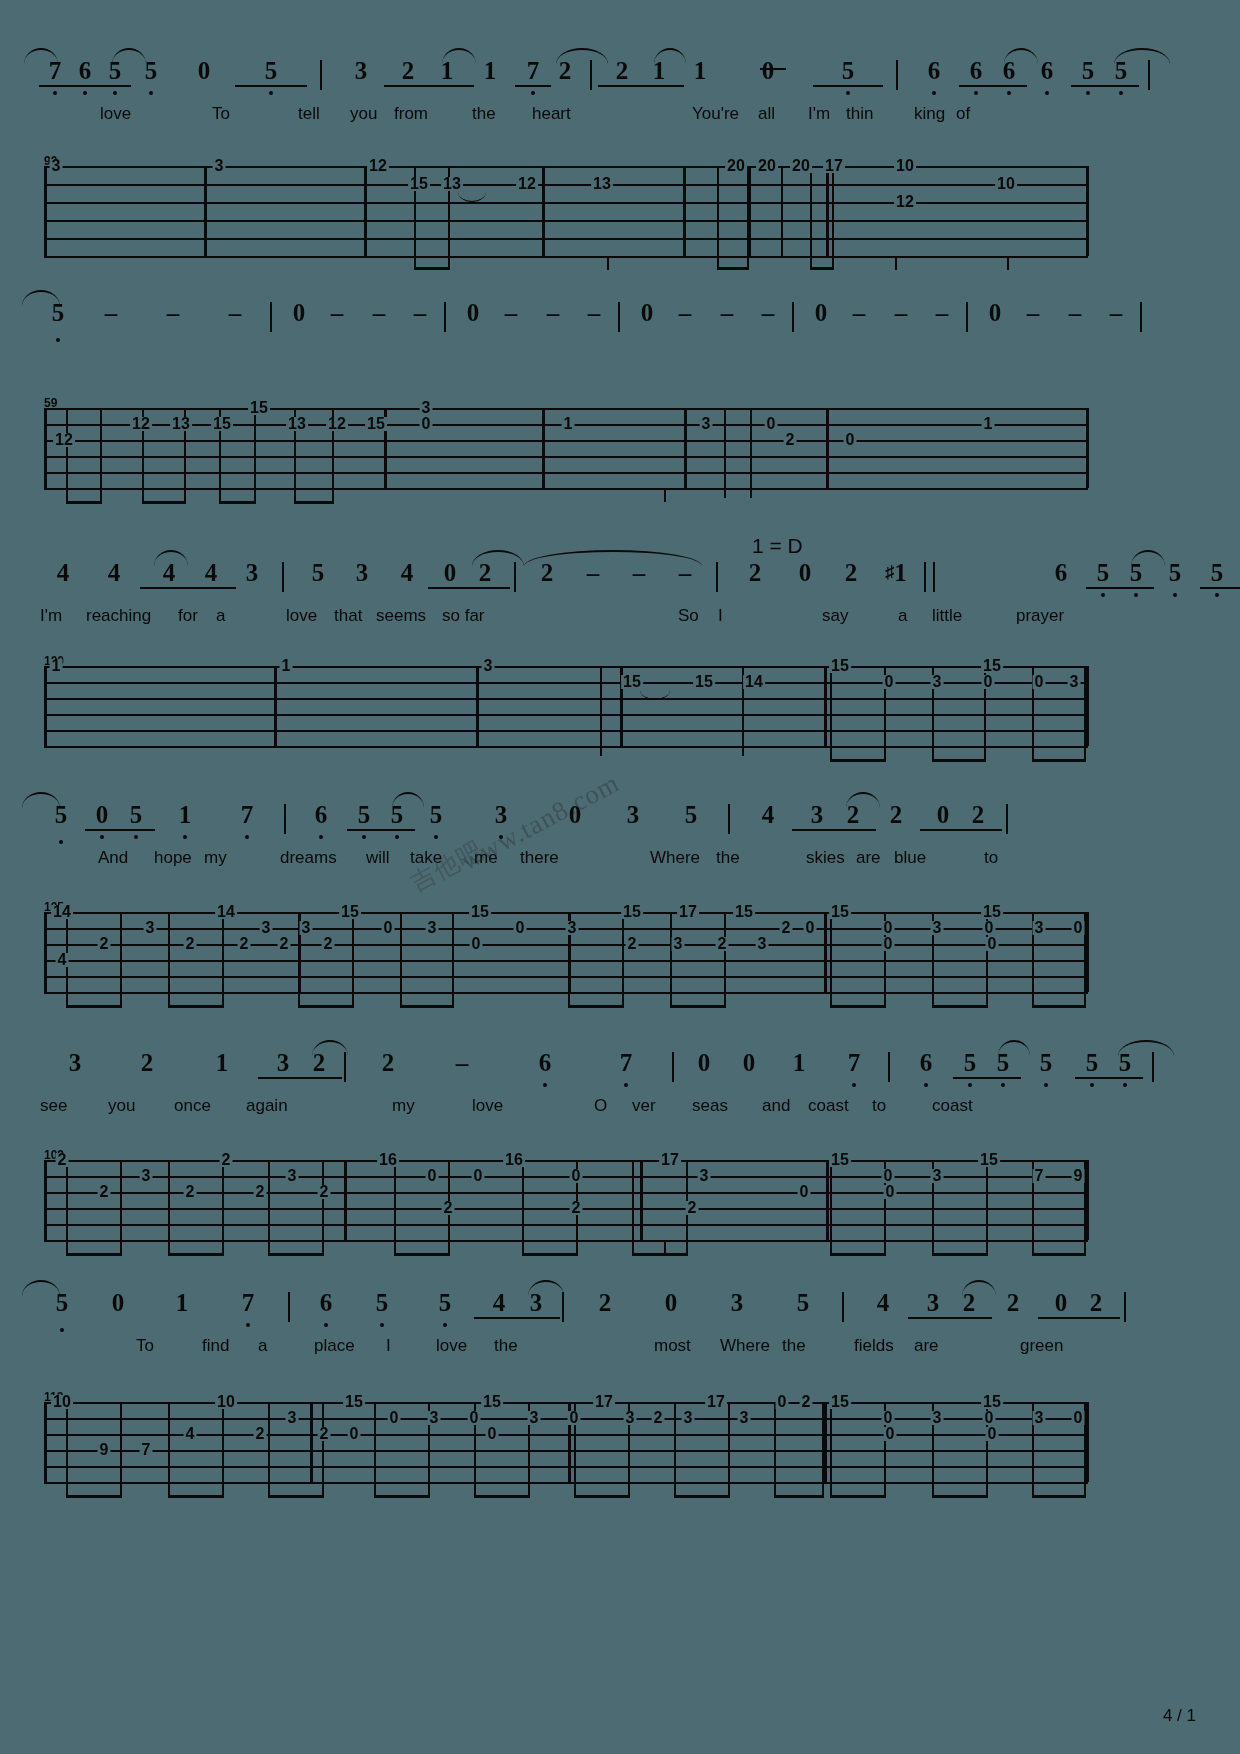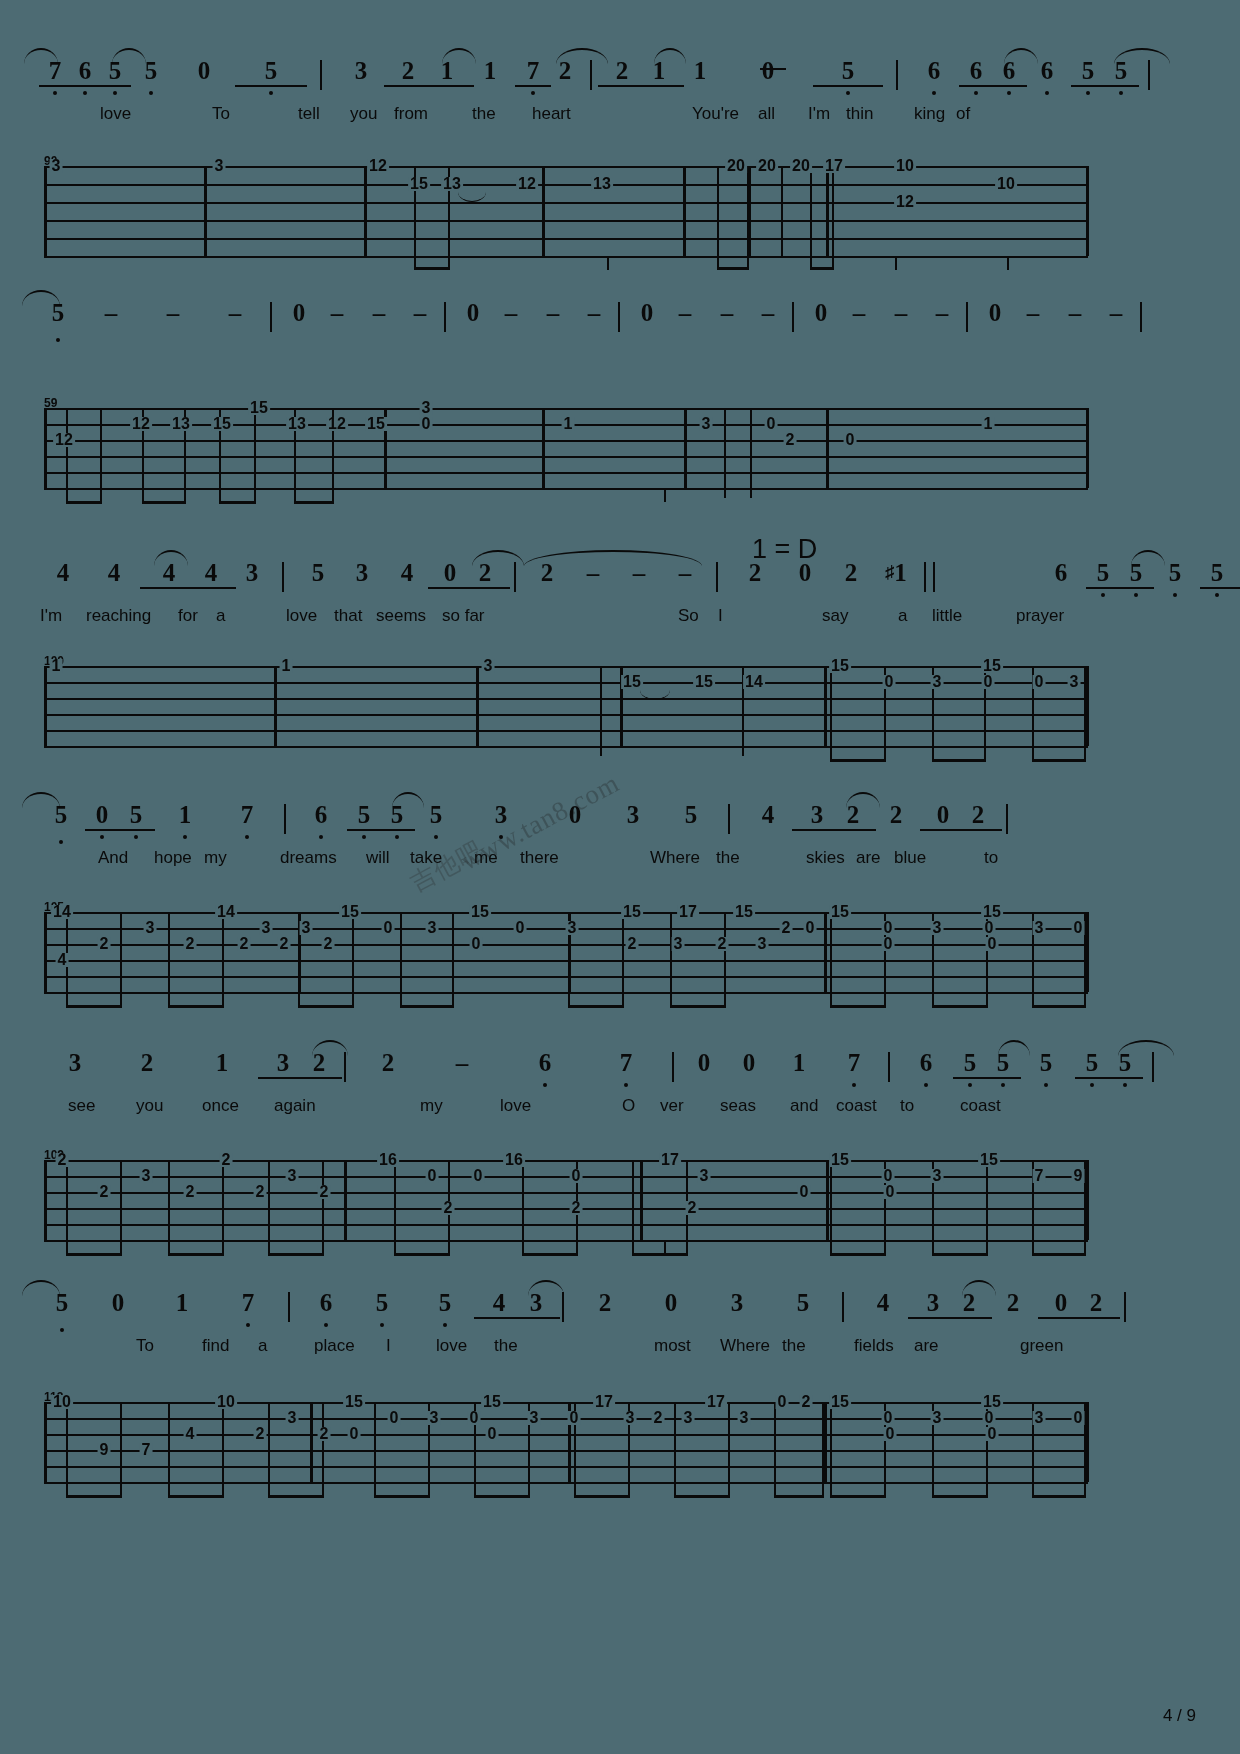--- a/index.html
+++ b/index.html
@@ -73,21 +73,21 @@
   .lyr{
     position:absolute;
     font-size:17px;
     white-space:nowrap;
     font-family:"Liberation Sans", sans-serif;
     color:#0a0a0a;
   }
   
   .key{
     position:absolute;
-    font-size:27px;
+    font-size:21px;
     font-family:"Liberation Sans", sans-serif;
   }
 
   
   .tab{position:absolute;}
   .tab .line{position:absolute;left:0;height:1.5px;background:#0a0a0a;}
   .tab .vline{position:absolute;width:1.5px;background:#0a0a0a;}
   .tab .vbar{position:absolute;width:2.5px;background:#0a0a0a;}
   .tab .fret{
     position:absolute;
@@ -452,21 +452,21 @@
     <span class="cell" style="width:36px;margin-left:8px;"><span class="num">0</span></span>
     <span class="cell" style="width:46px;"><span class="num">0</span></span>
     <span class="cell" style="width:46px;"><span class="num">1</span></span>
     <span class="cell dot" style="width:56px;"><span class="num">7</span></span>
     <span class="bar" style="margin-left:2px;"></span>
     <span class="cell dot" style="width:48px;margin-left:8px;"><span class="num">6</span></span>
     <span class="cell u1 dot" style="width:32px;"><span class="num">5</span></span><span class="cell u1 dot" style="width:34px;"><span class="slur" style="left:12px;width:32px;"></span><span class="num">5</span></span><span class="cell dot" style="width:52px;"><span class="num">5</span></span>
     <span class="cell u1 dot" style="width:32px;"><span class="num">5</span></span><span class="cell u1 dot" style="width:34px;"><span class="slur" style="left:10px;width:56px;"></span><span class="num">5</span></span>
     <span class="bar" style="margin-left:6px;"></span>
   </div>
-  <div class="lyr" style="left:40px;top:1096px;margin-left:28px;">
+  <div class="lyr" style="left:40px;top:1096px;">
     <span style="display:inline-block;width:68px;">see</span><span style="display:inline-block;width:66px;">you</span><span style="display:inline-block;width:72px;">once</span><span style="display:inline-block;width:146px;">again</span><span style="display:inline-block;width:80px;">my</span><span style="display:inline-block;width:122px;">love</span><span style="display:inline-block;width:38px;">O</span><span style="display:inline-block;width:60px;">ver</span><span style="display:inline-block;width:70px;">seas</span><span style="display:inline-block;width:46px;">and</span><span style="display:inline-block;width:64px;">coast</span><span style="display:inline-block;width:60px;">to</span><span style="display:inline-block;width:60px;">coast</span>
   </div>
 
   <div class="tab" style="left:44px;top:1160px;width:1044px;height:92px;">
     <div class="mnum" style="left:0px;top:2px;">109</div>
     <div class="line" style="top:0px;width:1044px;"></div>
     <div class="line" style="top:16px;width:1044px;"></div>
     <div class="line" style="top:32px;width:1044px;"></div>
     <div class="line" style="top:48px;width:1044px;"></div>
     <div class="line" style="top:64px;width:1044px;"></div>
@@ -632,15 +632,15 @@
     <div class="fret" style="left:844px;top:16px;">0</div>
     <div class="fret" style="left:846px;top:32px;">0</div>
     <div class="fret" style="left:893px;top:16px;">3</div>
     <div class="fret" style="left:945px;top:16px;">0</div>
     <div class="fret" style="left:948px;top:0px;">15</div>
     <div class="fret" style="left:948px;top:32px;">0</div>
     <div class="fret" style="left:995px;top:16px;">3</div>
     <div class="fret" style="left:1034px;top:16px;">0</div>
   </div>
 
-  <div class="pagenum">4 / 9</div>
+  <div class="pagenum">4 / 1</div>
 
 </div>
 
 </body></html>

